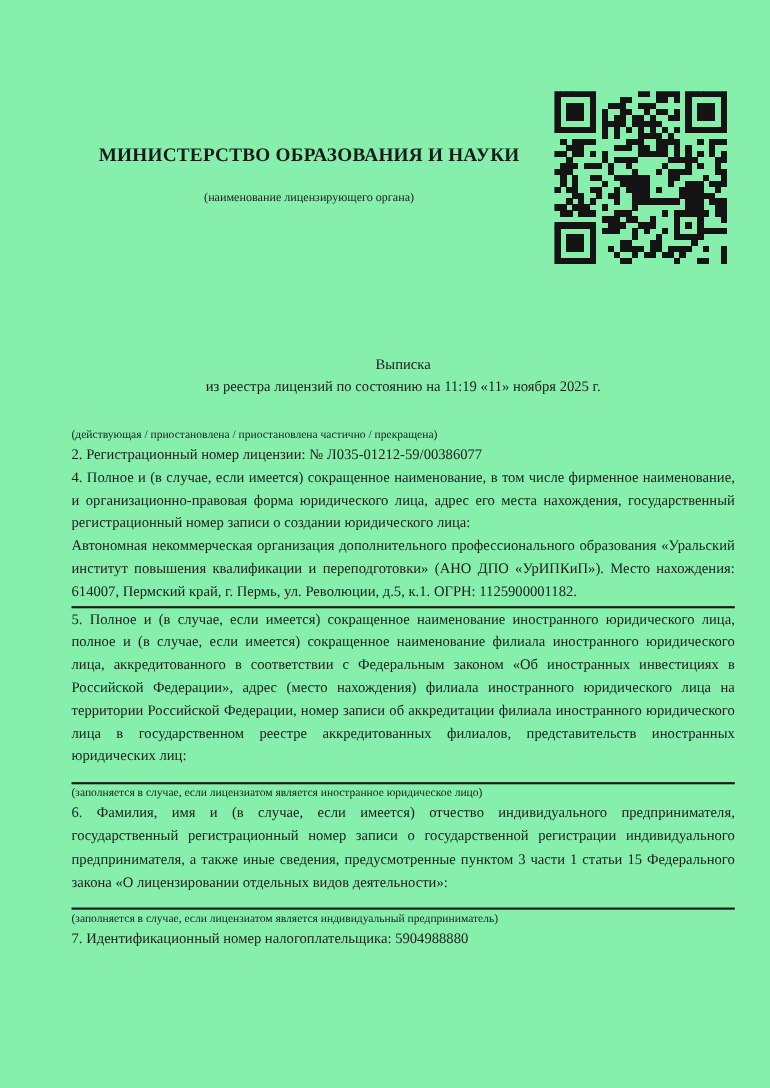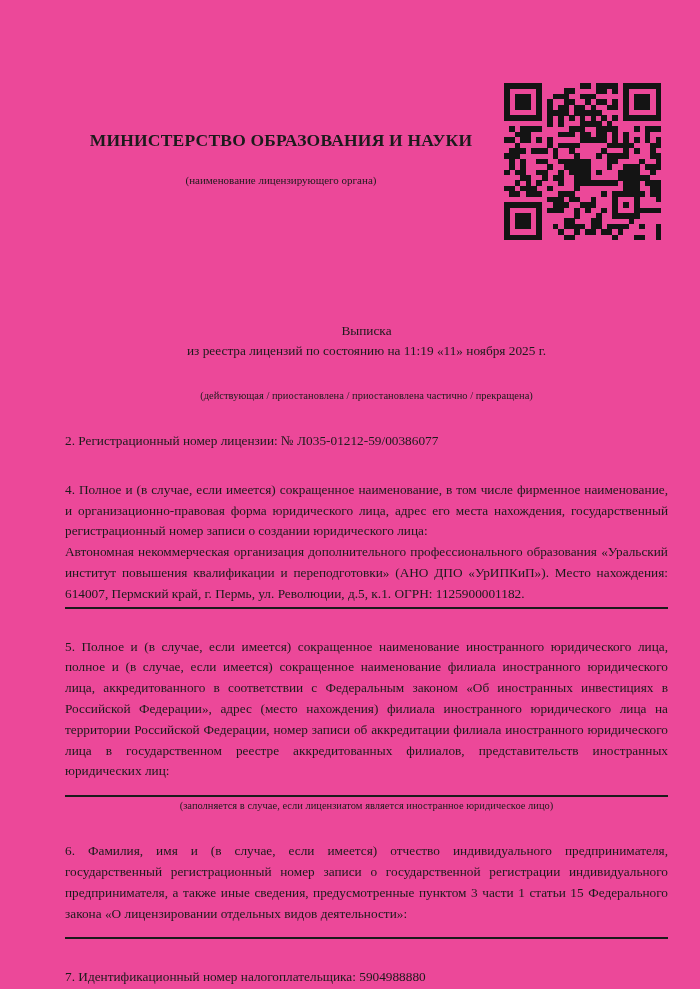--- a/index.html
+++ b/index.html
@@ -6,21 +6,21 @@
   html, body { background: #ffffff; }
   body {
     width: 700px;
     font-family: "Liberation Serif", "DejaVu Serif", serif;
     color: #1b1b1b;
   }
   .page {
     position: relative;
     width: 700px;
     height: 989px;
-    background: #ec4899;
+    background: #86efac;
     padding: 0 32px 0 65px;
     overflow: hidden;
   }
   
   .header { position: relative; height: 256px; }
   .title-block {
     position: absolute;
     top: 127px;
     left: 0;
     width: 432px;
@@ -46,27 +46,26 @@
   }
   
   .doc-title {
     margin-top: 65px;
     text-align: center;
     font-size: 13.3px;
     line-height: 20px;
   }
   
   .item { font-size: 13.3px; line-height: 20.8px; }
-  .mt { margin-top: 28px; }
+  .mt { margin-top: 0; }
   .mt-lg { margin-top: 28px; }
   .para { text-align: justify; }
   .small-caption {
     font-size: 10.5px;
     line-height: 14px;
-    text-align: center;
   }
   .rule {
     border: none;
     border-top: 2px solid #1b1b1b;
     height: 0;
     margin-top: 2px;
   }
   .rule.gap { margin-top: 13px; }
   .rule + .small-caption { margin-top: 2px; }
 </style>
@@ -519,19 +518,20 @@
 
   <div class="item mt">
     <div class="para">5. Полное и (в случае, если имеется) сокращенное наименование иностранного юридического лица, полное и (в случае, если имеется) сокращенное наименование филиала иностранного юридического лица, аккредитованного в соответствии с Федеральным законом «Об иностранных инвестициях в Российской Федерации», адрес (место нахождения) филиала иностранного юридического лица на территории Российской Федерации, номер записи об аккредитации филиала иностранного юридического лица в государственном реестре аккредитованных филиалов, представительств иностранных юридических лиц:</div>
     <div class="rule gap"></div>
     <div class="small-caption">(заполняется в случае, если лицензиатом является иностранное юридическое лицо)</div>
   </div>
 
   <div class="item mt">
     <div class="para">6. Фамилия, имя и (в случае, если имеется) отчество индивидуального предпринимателя, государственный регистрационный номер записи о государственной регистрации индивидуального предпринимателя, а также иные сведения, предусмотренные пунктом 3 части 1 статьи 15 Федерального закона «О лицензировании отдельных видов деятельности»:</div>
     <div class="rule gap"></div>
+    <div class="small-caption">(заполняется в случае, если лицензиатом является индивидуальный предприниматель)</div>
   </div>
 
   <div class="item mt">
     <div>7. Идентификационный номер налогоплательщика: 5904988880</div>
   </div>
 
 </div>
 
 </body></html>

